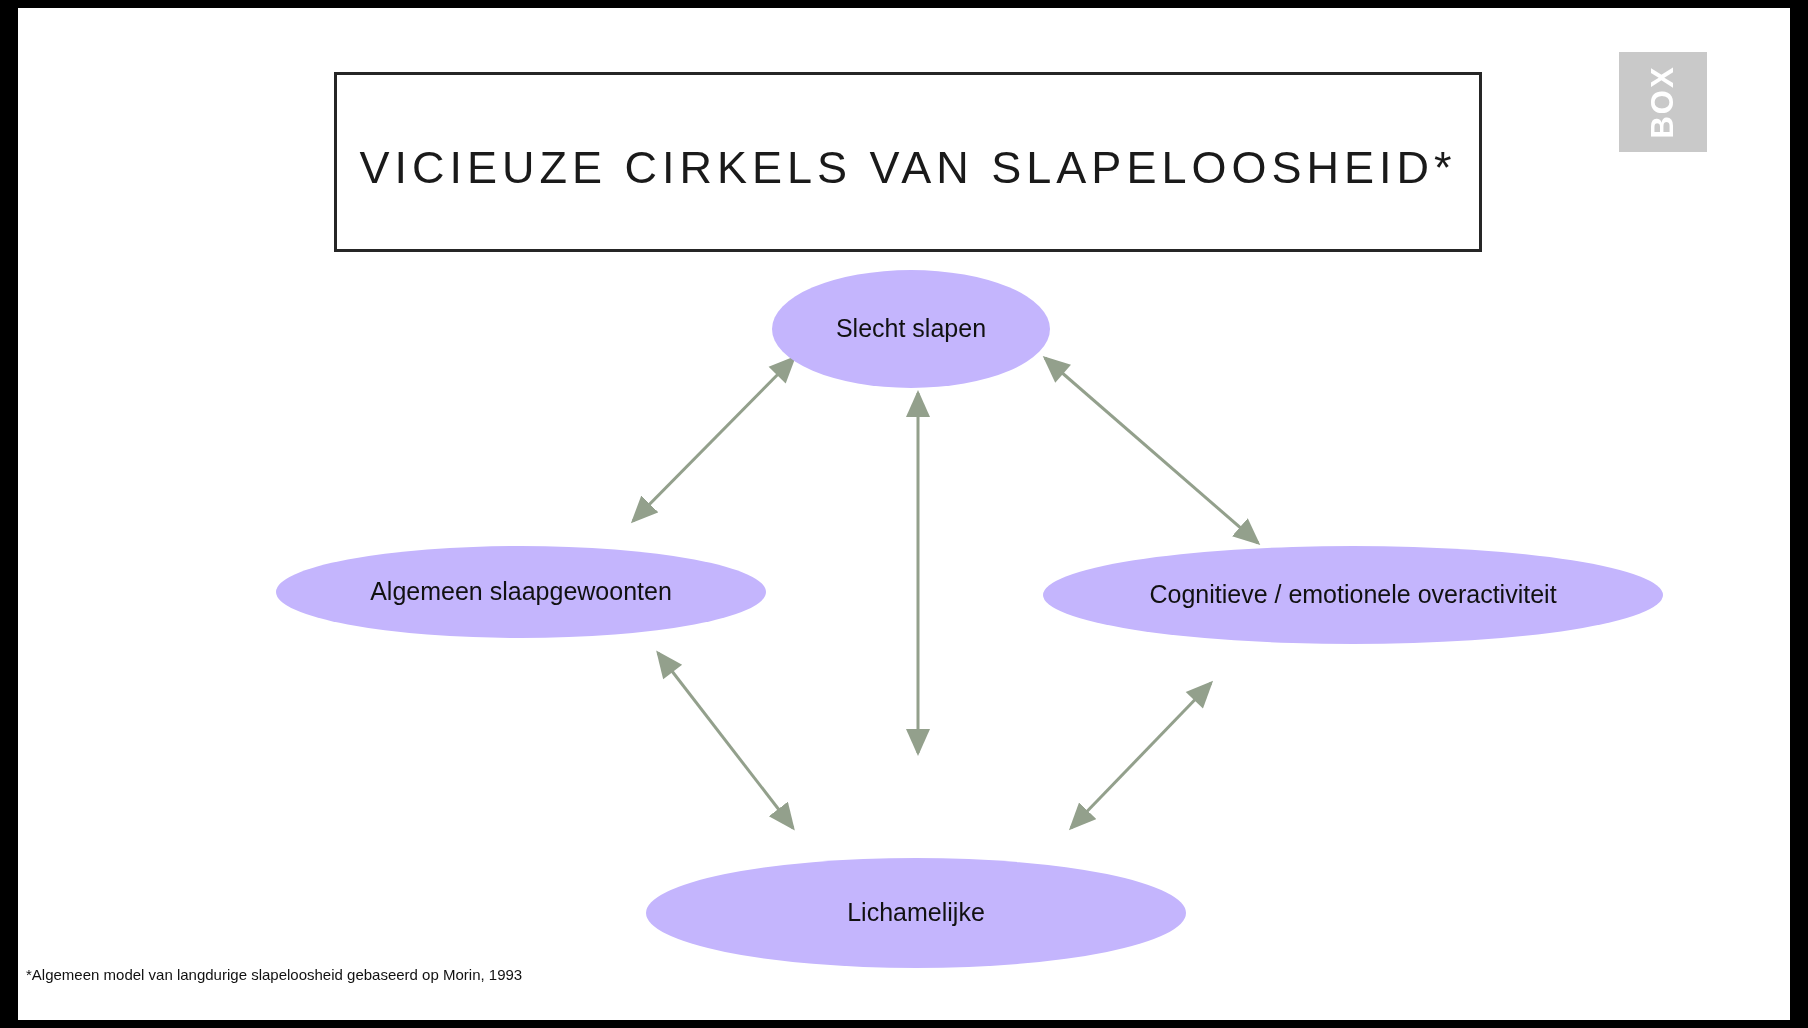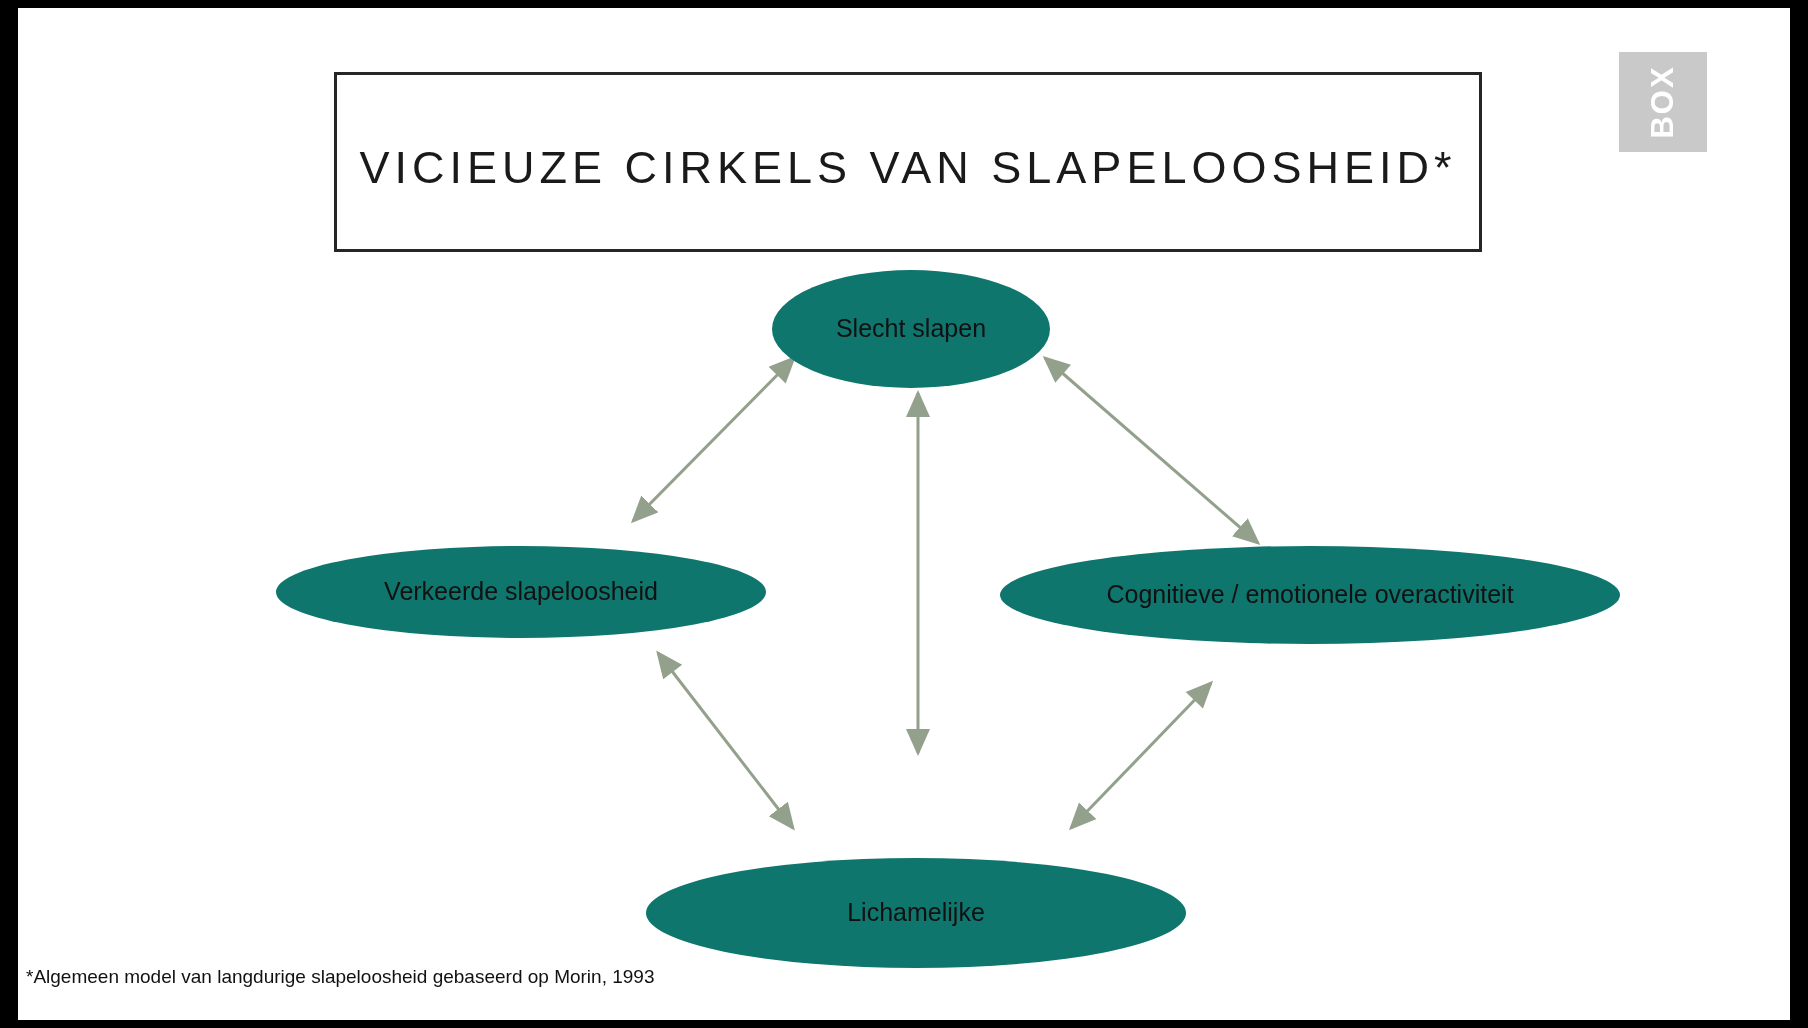--- a/index.html
+++ b/index.html
@@ -74,43 +74,43 @@
   #arrows {
     position: absolute;
     left: 0;
     top: 0;
     width: 1772px;
     height: 1012px;
   }
   
   .node {
     position: absolute;
-    background: #0f766e;
+    background: #c4b5fd;
     border-radius: 50%;
     display: flex;
     align-items: center;
     justify-content: center;
     text-align: center;
     color: #111111;
     font-size: 25px;
     line-height: 1.35;
     font-family: "Liberation Sans", sans-serif;
   }
   #node-slecht  { left: 754px; top: 262px; width: 278px; height: 118px; }
   #node-verk    { left: 258px; top: 538px; width: 490px; height: 92px;  }
-  #node-cogn    { left: 982px; top: 538px; width: 620px; height: 98px;  }
+  #node-cogn    { left: 1025px; top: 538px; width: 620px; height: 98px;  }
   #node-lich    { left: 628px; top: 850px; width: 540px; height: 110px; }
   #node-lich .lines { padding: 0 30px; }
 
   
   #footnote {
     position: absolute;
     left: 8px;
     top: 958px;
-    font-size: 19px;
+    font-size: 15px;
     color: #111111;
     font-family: "Liberation Sans", sans-serif;
     white-space: nowrap;
   }
 </style>
 </head>
 <body>
 
 <div id="slide">
 
@@ -143,21 +143,21 @@
     <line x1="640" y1="645" x2="775" y2="820" stroke="#93a08c" stroke-width="3" marker-end="url(#ah)" marker-start="url(#ah2)"></line>
 
     <line x1="1193" y1="675" x2="1053" y2="820" stroke="#93a08c" stroke-width="3" marker-end="url(#ah)" marker-start="url(#ah2)"></line>
   </svg>
 
   <div class="node" id="node-slecht">
     <span>Slecht slapen</span>
   </div>
 
   <div class="node" id="node-verk">
-    <span>Verkeerde slapeloosheid</span>
+    <span>Algemeen slaapgewoonten</span>
   </div>
 
   <div class="node" id="node-cogn">
     <span>Cognitieve / emotionele overactiviteit</span>
   </div>
 
   <div class="node" id="node-lich">
     <div class="lines">
       <div>Lichamelijke</div>
     </div>

